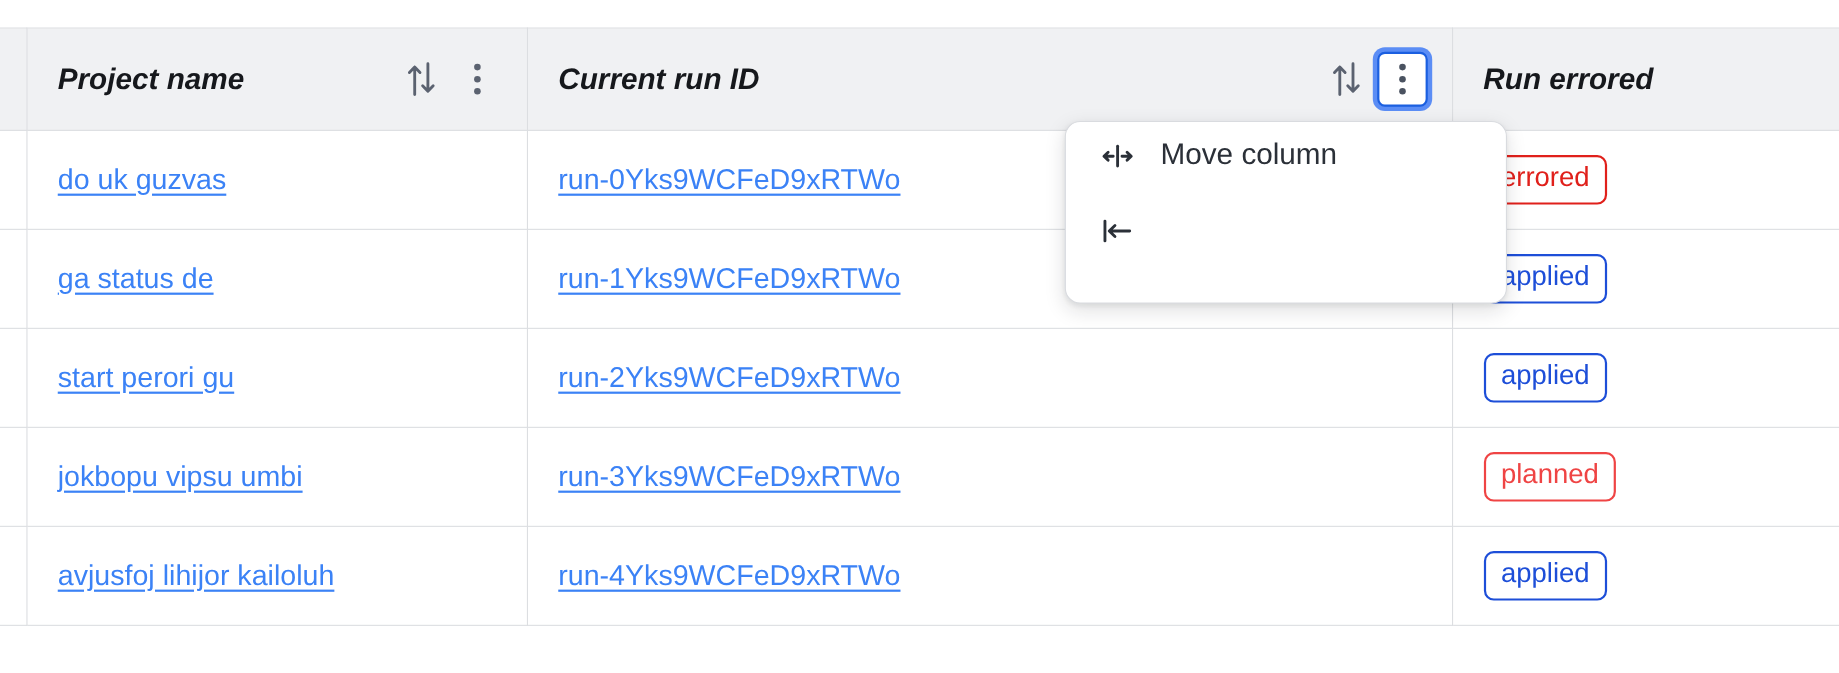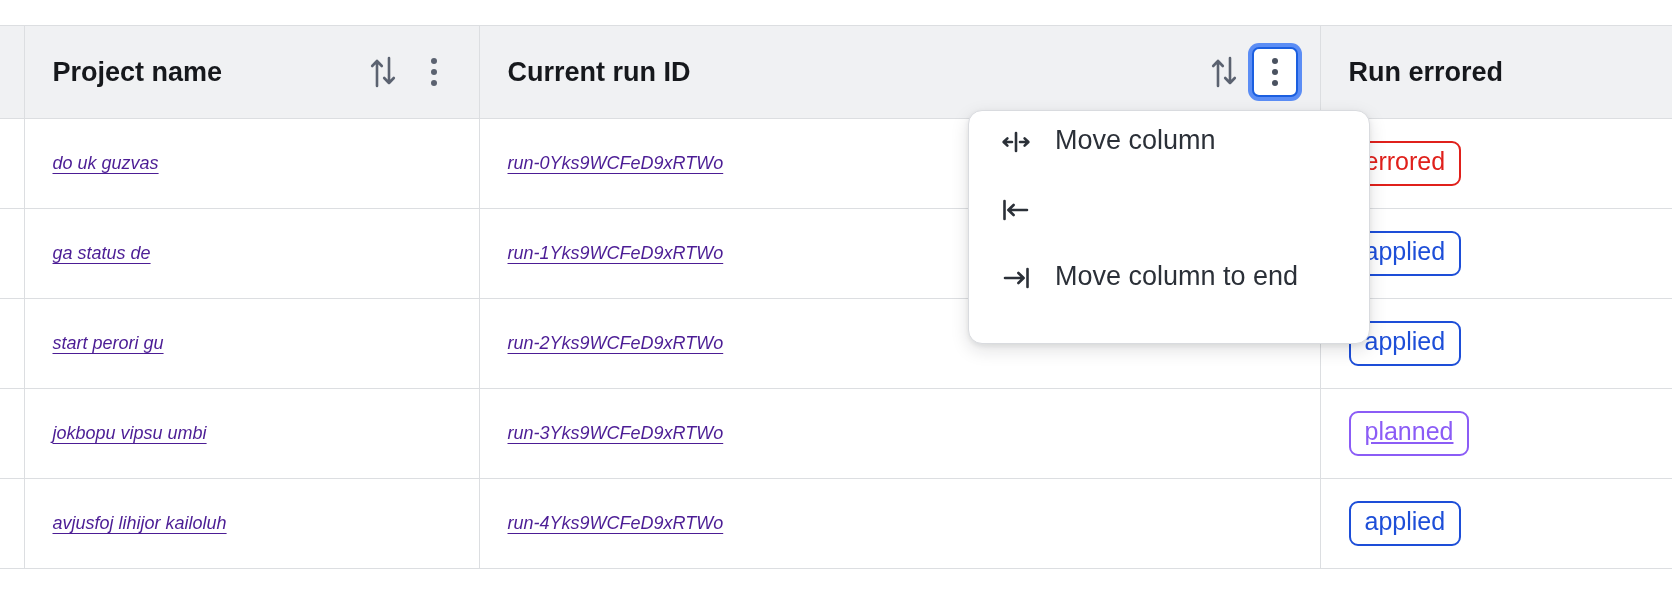--- a/index.html
+++ b/index.html
@@ -58,20 +58,21 @@
     padding: 0;
     border-right: 1px solid #dcdee1;
   }
 
   .th-inner {
     display: flex;
     align-items: center;
     justify-content: space-between;
     gap: 10px;
     width: 100%;
+    font-style: italic;
   }
   .th-label { flex: 0 0 auto; }
   .th-tools {
     display: flex;
     align-items: center;
     gap: 8px;
     flex: 0 0 auto;
   }
 
   .sort-btn {
@@ -115,42 +116,41 @@
     border-bottom: 1px solid #dcdee1;
     border-right: 1px solid #dcdee1;
     height: 90px;
     padding: 0 28px;
     vertical-align: middle;
     background: #ffffff;
   }
   tbody td.select-col { padding: 0; }
 
   .cell-link {
-    color: #4c1d95;
+    color: #3b82f6;
     text-decoration: underline;
     text-underline-offset: 4px;
-    font-size: 18px;
+    font-size: 26px;
     white-space: nowrap;
     cursor: pointer;
-    font-style: italic;
   }
 
   .badge {
     display: inline-block;
     border: 2px solid currentColor;
     border-radius: 9px;
     padding: 5px 14px 9px;
     font-size: 25px;
     line-height: 1.1;
     background: #ffffff;
     white-space: nowrap;
   }
   .badge.errored { color: #e0201b; }
   .badge.applied { color: #1d4ed8; }
-  .badge.planned { color: #8b5cf6; text-decoration: underline; }
+  .badge.planned { color: #ef4444; }
 
   
   .menu {
     position: absolute;
     left: 968px;
     top: 110px;
     width: 402px;
     background: #ffffff;
     border: 1px solid #d9dbdf;
     border-radius: 14px;
@@ -300,25 +300,16 @@
 
     <div class="menu-item">
       <span class="menu-icon">
         <svg width="30" height="22" viewBox="0 0 30 22" fill="none" aria-hidden="true">
           <path d="M3.5 2 V20" stroke="#2b3038" stroke-width="2.6" stroke-linecap="round"></path>
           <path d="M26 11 H8 M12.6 6 L7.4 11 L12.6 16" stroke="#2b3038" stroke-width="2.6" stroke-linecap="round" stroke-linejoin="round"></path>
         </svg>
       </span>
     </div>
 
-    <div class="menu-item">
-      <span class="menu-icon">
-        <svg width="30" height="22" viewBox="0 0 30 22" fill="none" aria-hidden="true">
-          <path d="M26.5 2 V20" stroke="#2b3038" stroke-width="2.6" stroke-linecap="round"></path>
-          <path d="M4 11 H22 M17.4 6 L22.6 11 L17.4 16" stroke="#2b3038" stroke-width="2.6" stroke-linecap="round" stroke-linejoin="round"></path>
-        </svg>
-      </span>
-      <span>Move column to end</span>
-    </div>
 
   </div>
 
 </div>
 
 </body></html>

